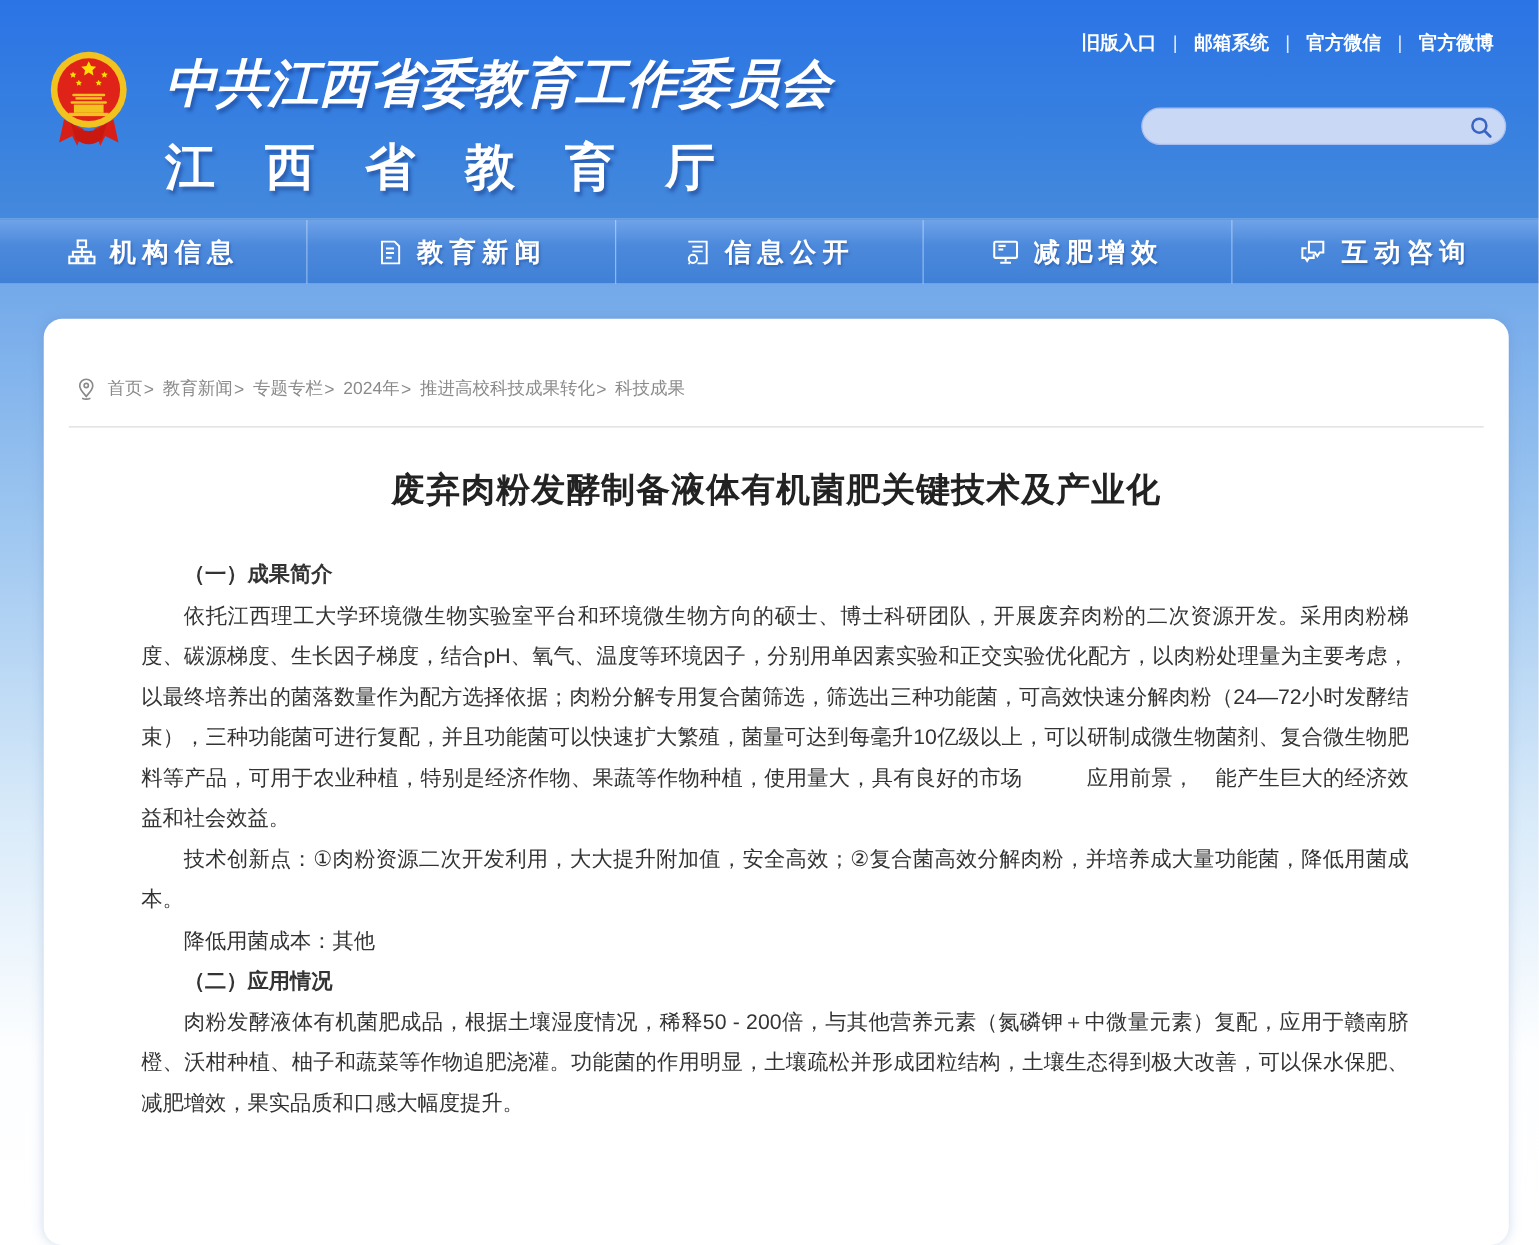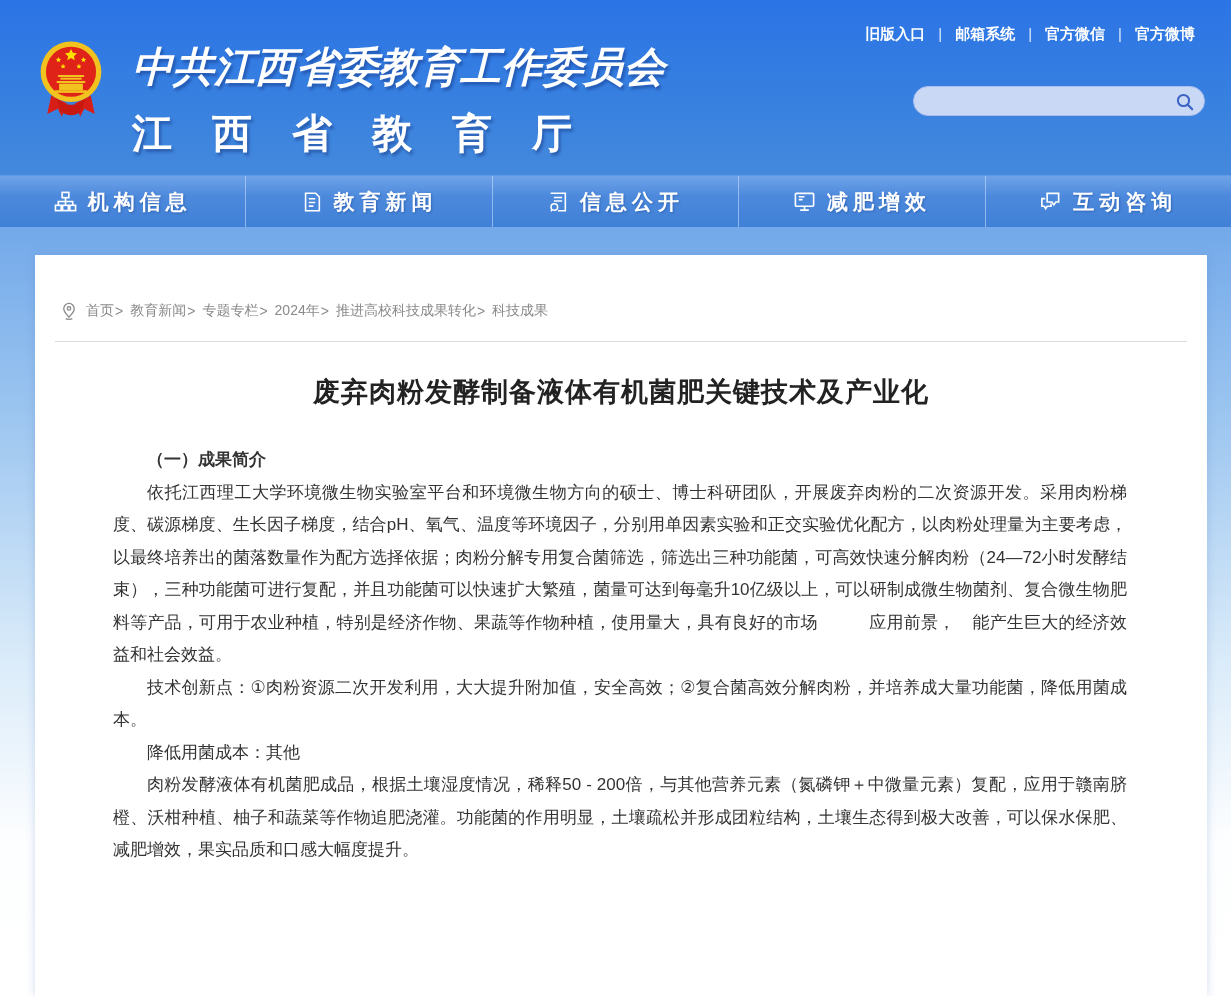--- a/index.html
+++ b/index.html
@@ -60,20 +60,21 @@
   .nav-item svg { flex:0 0 auto; }
   
   .page-bg {
     height:769px;
     background:linear-gradient(180deg,#73A9EA 0%,#9DC6F0 25%,#D8EAF9 55%,#FDFEFF 80%,#FFF 100%);
   }
   .card {
     position:relative; top:28px; margin-left:35px;
     width:1172px; height:741px; background:#fff;
     box-shadow:0 0 9px rgba(90,130,190,.28);
+    border-radius:15px;
   }
   .breadcrumb {
     display:flex; align-items:center;
     padding:47px 20px 0 26px;
     color:#8a8a8a; font-size:14px; white-space:nowrap;
   }
   .breadcrumb svg { margin-right:9px; }
   .breadcrumb .bc-item { cursor:pointer; }
   .breadcrumb .bc-sep { padding:0 7px 0 1px; color:#8a8a8a; }
   .rule { border:none; border-top:1px solid #DCDCDC; margin:21px 20px 0 20px; }
@@ -225,17 +226,18 @@
     <hr class="rule">
 
     <h1 class="article-title">废弃肉粉发酵制备液体有机菌肥关键技术及产业化</h1>
 
 
     <div class="article-body">
       <p class="heading">（一）成果简介</p>
       <p>依托江西理工大学环境微生物实验室平台和环境微生物方向的硕士、博士科研团队，开展废弃肉粉的二次资源开发。采用肉粉梯度、碳源梯度、生长因子梯度，结合pH、氧气、温度等环境因子，分别用单因素实验和正交实验优化配方，以肉粉处理量为主要考虑，以最终培养出的菌落数量作为配方选择依据；肉粉分解专用复合菌筛选，筛选出三种功能菌，可高效快速分解肉粉（24—72小时发酵结束），三种功能菌可进行复配，并且功能菌可以快速扩大繁殖，菌量可达到每毫升10亿级以上，可以研制成微生物菌剂、复合微生物肥料等产品，可用于农业种植，特别是经济作物、果蔬等作物种植，使用量大，具有良好的市场　　　应用前景，　能产生巨大的经济效益和社会效益。</p>
       <p>技术创新点：①肉粉资源二次开发利用，大大提升附加值，安全高效；②复合菌高效分解肉粉，并培养成大量功能菌，降低用菌成本。</p>
       <p>降低用菌成本：其他</p>
+      <p class="heading">（二）应用情况</p>
       <p>肉粉发酵液体有机菌肥成品，根据土壤湿度情况，稀释50 - 200倍，与其他营养元素（氮磷钾＋中微量元素）复配，应用于赣南脐橙、沃柑种植、柚子和蔬菜等作物追肥浇灌。功能菌的作用明显，土壤疏松并形成团粒结构，土壤生态得到极大改善，可以保水保肥、减肥增效，果实品质和口感大幅度提升。</p>
     </div>
 
   </div>
 </div>
 
 </body></html>

